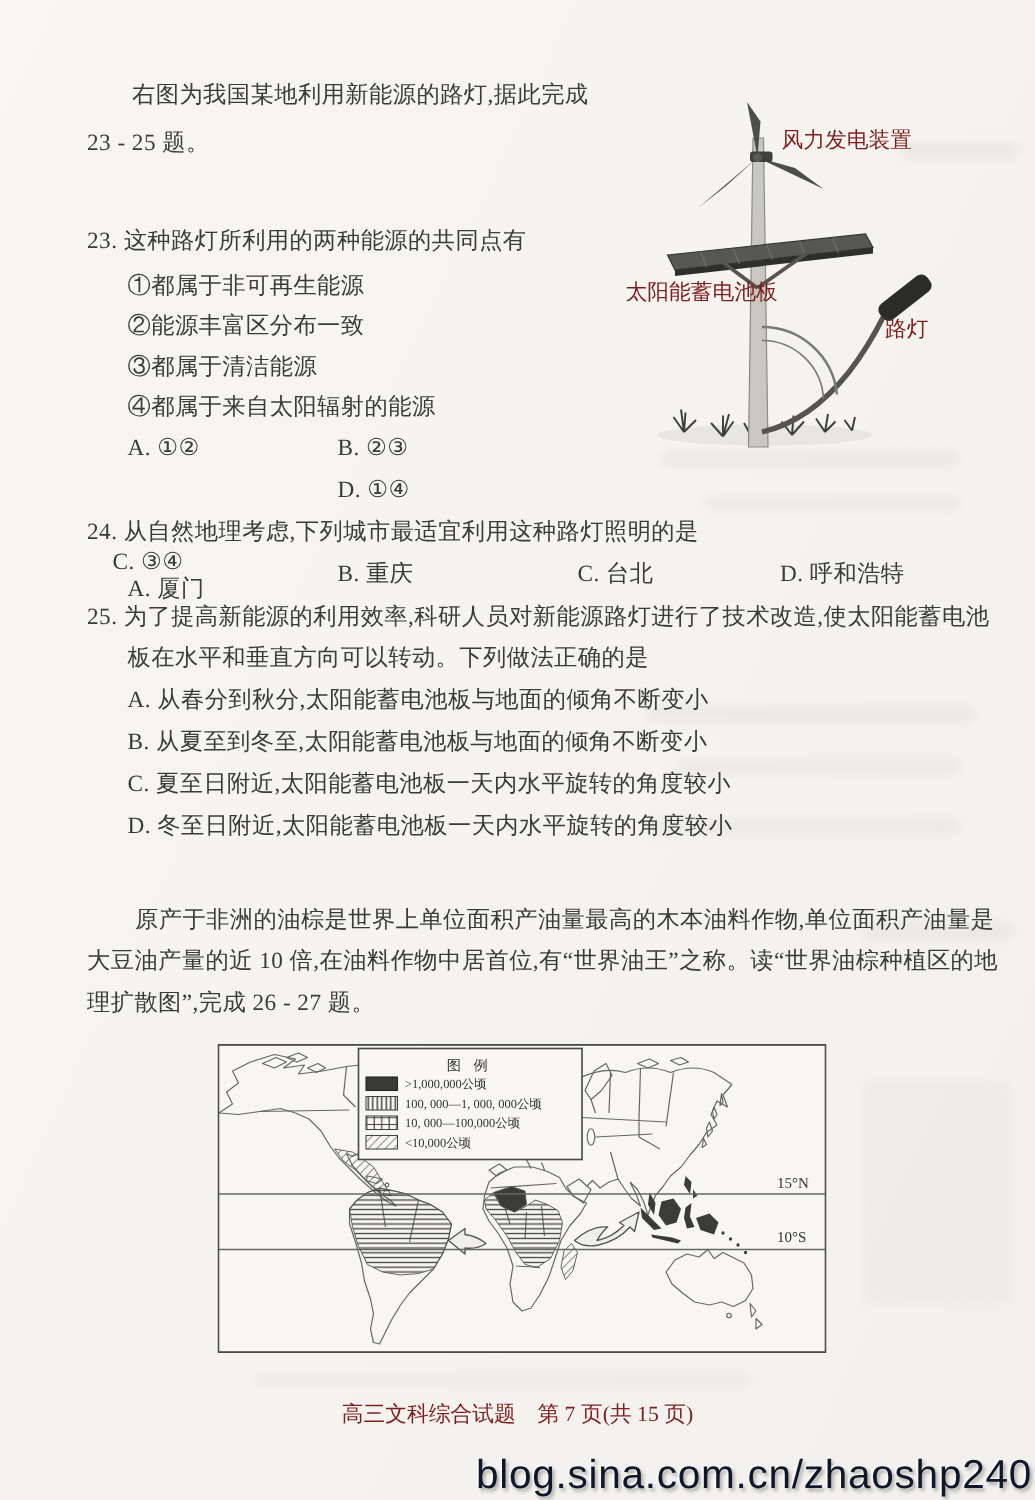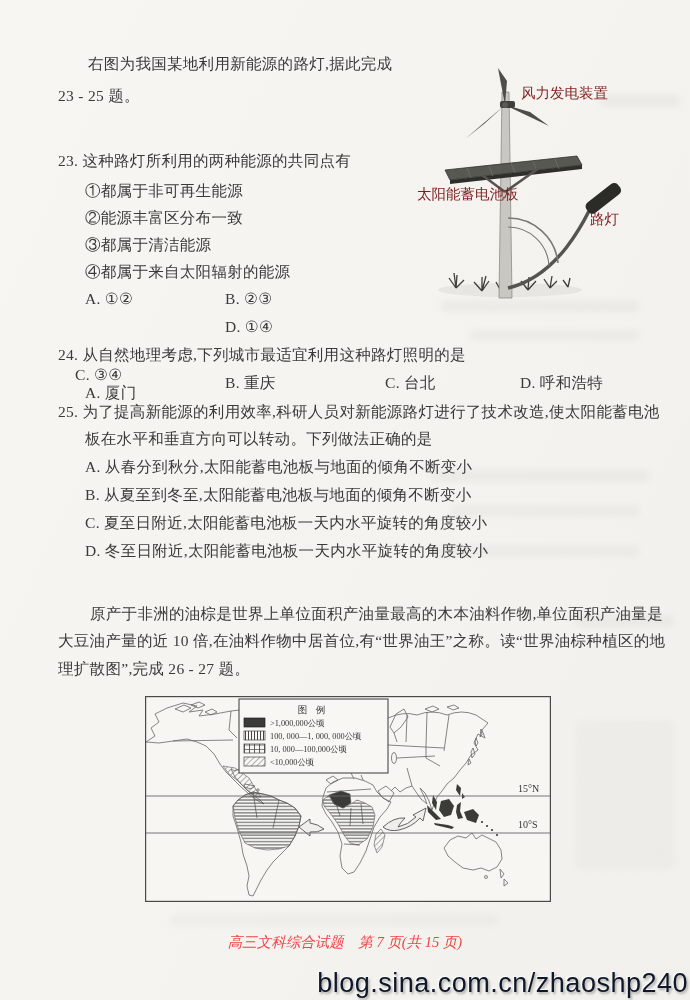--- a/index.html
+++ b/index.html
@@ -6,21 +6,21 @@
   body{
     width:690px;height:1000px;position:relative;overflow:hidden;
     background:linear-gradient(115deg,#f7f6f3 0%,#f4f3f0 55%,#f1f0ed 100%);
     font-family:"Liberation Serif", serif;color:#3a3a38;
   }
   .t{position:absolute;font-size:15.5px;line-height:17px;white-space:nowrap;letter-spacing:0.3px;}
   .abs{position:absolute;}
   .figlabel{position:absolute;font-size:14.5px;font-weight:400;color:#7f1d1d;white-space:nowrap;}
   .smudge{position:absolute;background:#98978f;filter:blur(3px);border-radius:8px;pointer-events:none;}
   .footer{position:absolute;left:0;top:933px;width:100%;text-align:center;font-size:14.5px;color:#39393б;}
-  .footer{color:#ef4444;font-style:italic;}
+  .footer{color:#7f1d1d;}
   .watermark{
     position:absolute;right:2px;top:968px;font-size:27px;letter-spacing:0.5px;
     font-family:"Liberation Sans", sans-serif;font-weight:normal;
     color:#0f172a;text-shadow:-1px -1px 1px #fbfbf9, 1.5px 2px 2.5px #a9a8a2;
     white-space:nowrap;
   }
   svg text{font-family:"Liberation Serif", serif;}
 </style>
 </head>
 <body>

